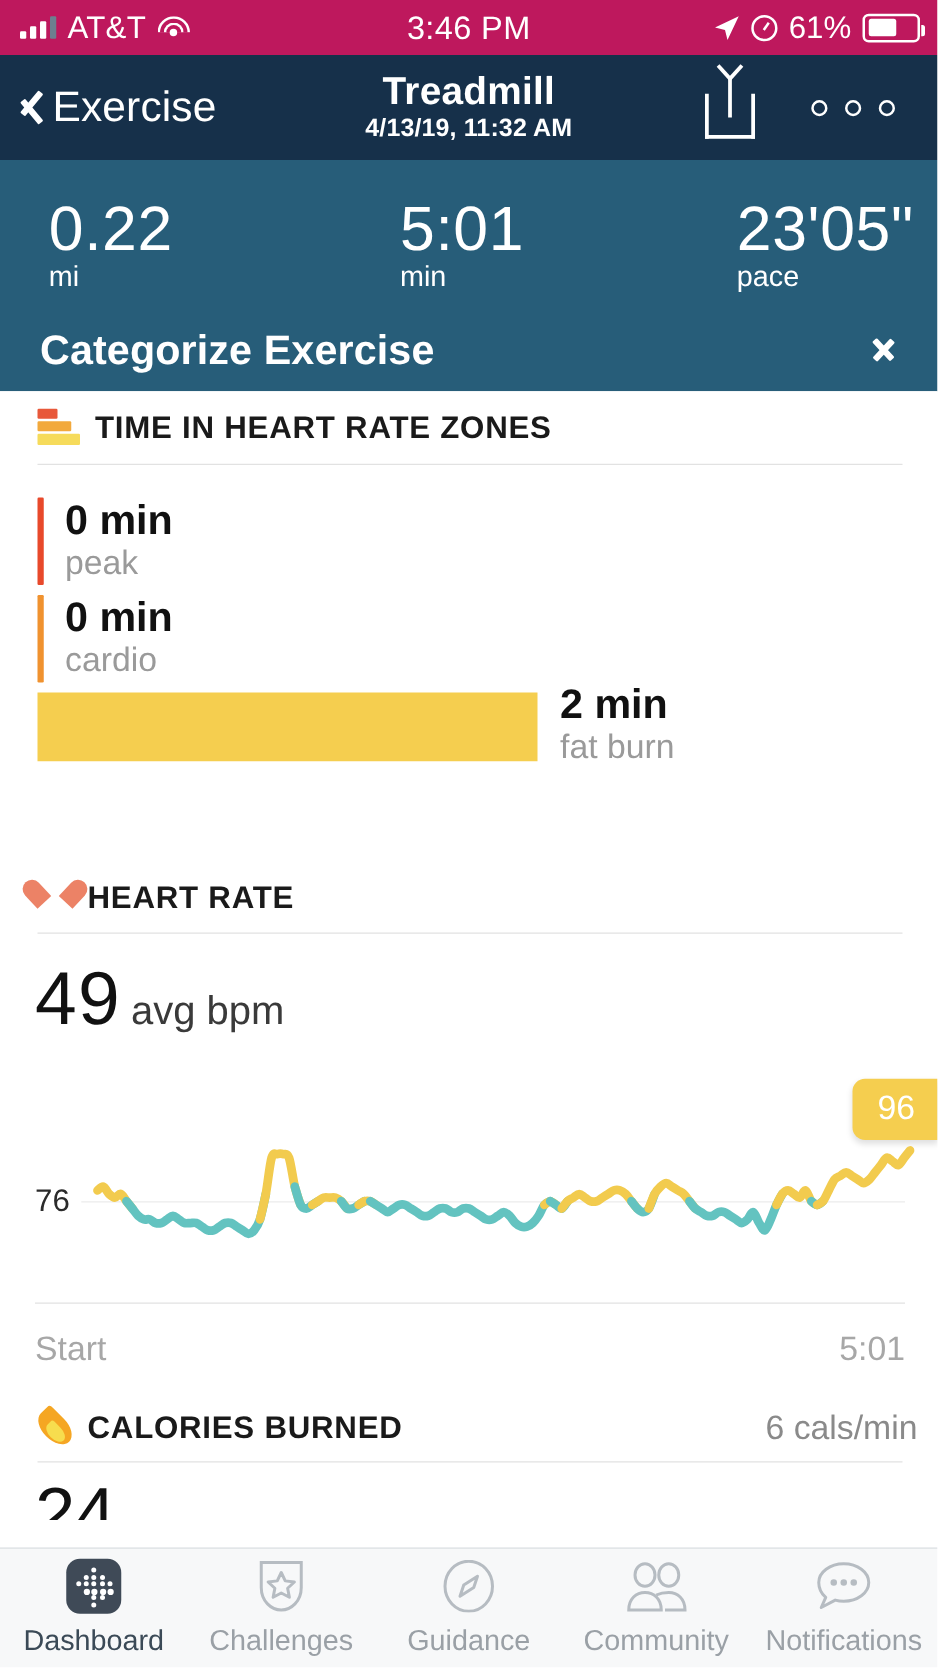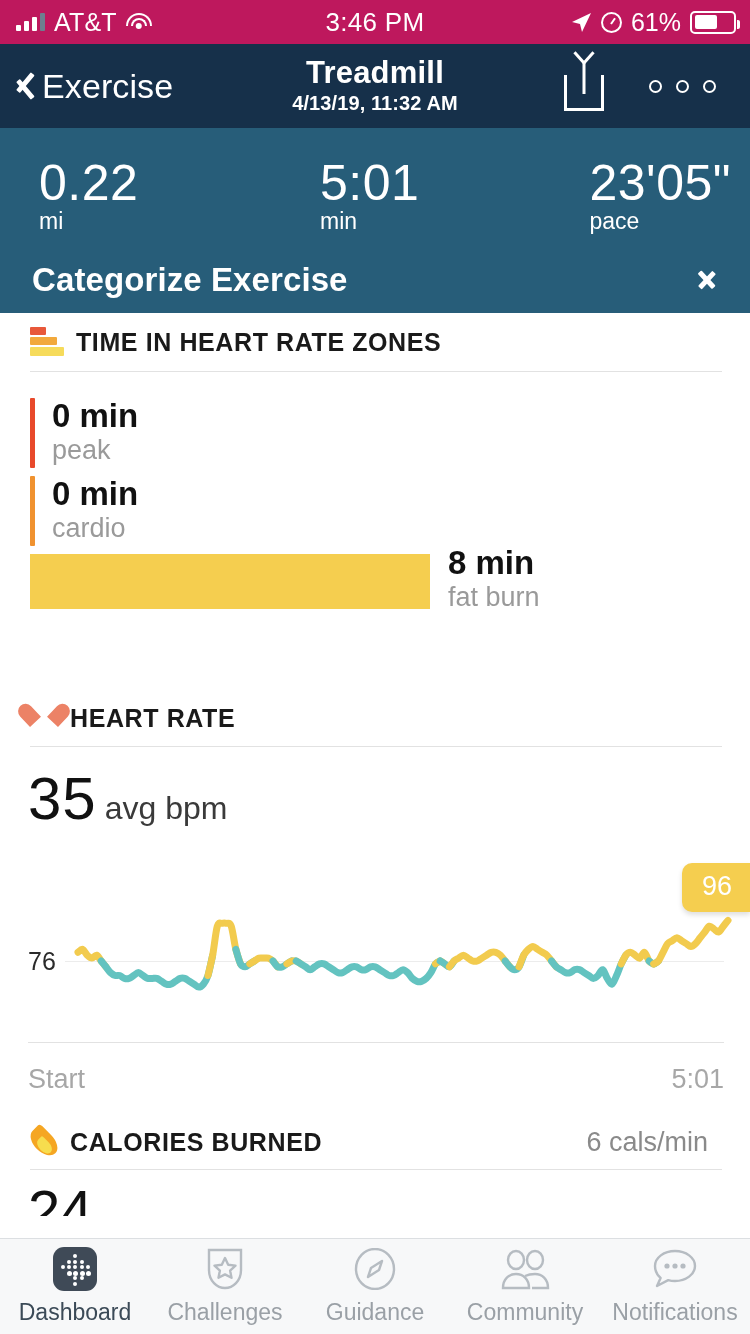--- a/index.html
+++ b/index.html
@@ -143,21 +143,21 @@
   .xlab-right{ position:absolute; right:26px; bottom:6px; font-size:27px; color:#a7a7a7; }
   .hr-svg{ position:absolute; left:0; top:0; width:750px; height:250px; }
 
   .flame{ width:28px; height:32px; position:relative; }
   .flame .outer{ position:absolute; left:4px; top:0; width:20px; height:32px;
                  background:#f5a623; border-radius:50% 12% 50% 50%;
                  transform:rotate(-45deg); }
   .flame .inner{ position:absolute; left:9px; top:11px; width:11px; height:18px;
                  background:#f7dd4e; border-radius:50% 12% 50% 50%;
                  transform:rotate(-45deg); }
-  .cal-right{ margin-left:auto; padding-right:42px; font-size:27px; color:#8a8a8a; }
+  .cal-right{ margin-left:auto; padding-right:16px; font-size:27px; color:#8a8a8a; }
   .cal-cut{ font-size:58px; font-weight:300; color:#111; padding-left:28px;
             height:34px; overflow:hidden; line-height:1; }
 
   
   .tabbar{ position:absolute; left:0; bottom:0; width:750px; height:96px;
            background:#f7f8f9; border-top:1px solid #dcdfe2; display:flex; }
   .tab{ flex:1; display:flex; flex-direction:column; align-items:center; justify-content:center;
         gap:8px; }
   .tab-label{ font-size:23px; color:#9aa0a6; }
   .tab.active .tab-label{ color:#3b4a57; }
@@ -269,33 +269,33 @@
       <span class="zone-tick" style="height:70px;background:#f0922f"></span>
       <div class="zone-txt">
         <div class="zone-val">0 min</div>
         <div class="zone-name">cardio</div>
       </div>
     </div>
 
     <div class="fatburn" style="height:78px">
       <span class="fatbar" style="width:400px"></span>
       <div class="fb-txt">
-        <div class="zone-val">8 min</div>
+        <div class="zone-val">2 min</div>
         <div class="zone-name">fat burn</div>
       </div>
     </div>
 
     <div class="section-head" style="height:56px;margin-top:58px">
       <span class="heart-icon"></span>
       <span class="section-title">HEART RATE</span>
     </div>
     <div class="rule"></div>
 
     <div class="avg-wrap" style="margin-top:22px">
-      <span class="avg-num">35</span>
+      <span class="avg-num">49</span>
       <span class="avg-unit">avg bpm</span>
     </div>
 
     <div class="hr-chart" style="margin-top:22px">
       <span class="hr-badge">96</span>
       <span class="ylabel">76</span>
       <span class="baseline-grid"></span>
       <svg class="hr-svg" id="hr-svg" viewBox="0 0 750 250" preserveAspectRatio="none">
           <path d="M 78.00 101.30 C 78.77 100.82, 81.10 97.92, 82.64 98.40 C 84.19 98.88, 85.74 102.75, 87.29 104.20 C 88.83 105.65, 90.38 107.10, 91.93 107.10 C 93.48 107.10, 95.02 103.72, 96.57 104.20 C 98.12 104.68, 99.67 108.07, 101.21 110.00 C 102.76 111.93, 105.08 114.83, 105.86 115.80" fill="none" stroke="#f2cb4e" stroke-width="7" stroke-linecap="round" stroke-linejoin="round"></path>
           <path d="M 101.21 110.00 C 101.99 110.97, 104.31 113.87, 105.86 115.80 C 107.40 117.73, 108.95 120.15, 110.50 121.60 C 112.05 123.05, 113.60 124.02, 115.14 124.50 C 116.69 124.98, 118.24 124.02, 119.79 124.50 C 121.33 124.98, 122.88 126.92, 124.43 127.40 C 125.98 127.88, 127.52 127.88, 129.07 127.40 C 130.62 126.92, 132.17 125.47, 133.71 124.50 C 135.26 123.53, 136.81 121.60, 138.36 121.60 C 139.90 121.60, 141.45 123.53, 143.00 124.50 C 144.55 125.47, 146.10 126.92, 147.64 127.40 C 149.19 127.88, 150.74 127.40, 152.29 127.40 C 153.83 127.40, 155.38 126.92, 156.93 127.40 C 158.48 127.88, 160.02 129.33, 161.57 130.30 C 163.12 131.27, 164.67 132.72, 166.21 133.20 C 167.76 133.68, 169.31 133.68, 170.86 133.20 C 172.40 132.72, 173.95 131.27, 175.50 130.30 C 177.05 129.33, 178.60 127.88, 180.14 127.40 C 181.69 126.92, 183.24 126.92, 184.79 127.40 C 186.33 127.88, 187.88 129.33, 189.43 130.30 C 190.98 131.27, 192.52 132.23, 194.07 133.20 C 195.62 134.17, 197.17 136.10, 198.71 136.10 C 200.26 136.10, 201.81 135.13, 203.36 133.20 C 204.90 131.27, 206.45 129.33, 208.00 124.50 C 209.55 119.67, 211.87 107.58, 212.64 104.20" fill="none" stroke="#63c3c0" stroke-width="7" stroke-linecap="round" stroke-linejoin="round"></path>

